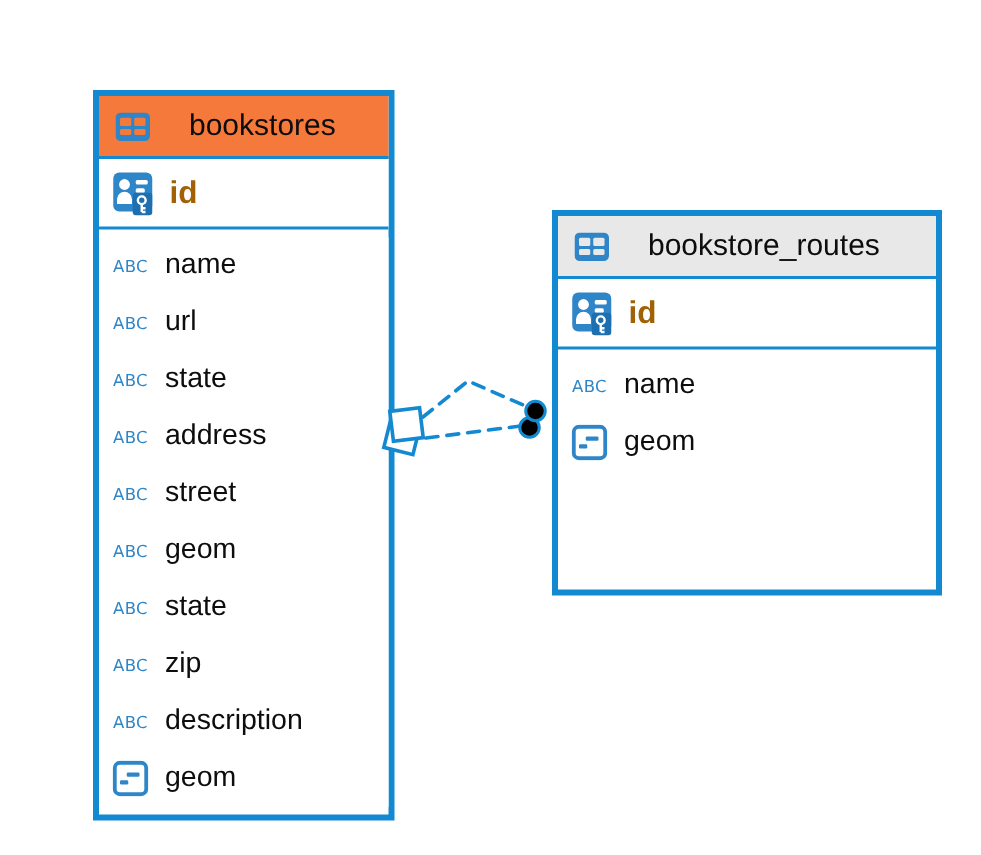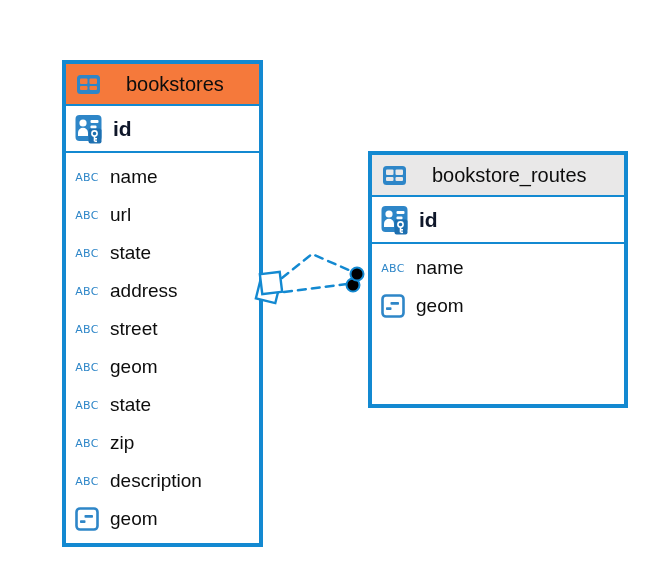--- a/index.html
+++ b/index.html
@@ -12,33 +12,33 @@
   html,body{margin:0;padding:0;}
   body{background:#ffffff;font-family:"Liberation Sans", sans-serif;}
   .canvas{
     position:relative;width:654px;height:570px;background:#ffffff;overflow:hidden;
   }
   .table-card{
     position:absolute;background:#ffffff;border:4px solid var(--blue);
     box-sizing:border-box;
   }
   .card-bookstores{left:62px;top:60px;width:201px;height:487px;}
-  .card-routes{left:368px;top:151px;width:260px;height:257px;}
+  .card-routes{left:368px;top:140px;width:260px;height:257px;}
   .hdr{
     height:42px;display:flex;align-items:center;gap:24px;padding:0 8px;
     font-size:20px;font-weight:500;color:var(--ink);
     border-bottom:2px solid var(--blue);box-sizing:border-box;
   }
   .hdr-orange{background:var(--orange);}
   .hdr-gray{background:var(--gray);}
   .hdr-orange .cell{fill:var(--orange);}
   .hdr-gray .cell{fill:var(--gray);}
   .pk-row{
     height:47px;display:flex;align-items:center;gap:9px;padding:0 6px;
-    font-size:21px;font-weight:700;color:#0f172a;
+    font-size:21px;font-weight:700;color:#a16207;
     border-bottom:2px solid var(--blue);box-sizing:border-box;background:#fff;
   }
   .cols{padding:5px 0;}
   .col-row{
     height:38px;display:flex;align-items:center;gap:9px;padding:0 7px;
     font-size:19px;color:var(--ink);background:#fff;
   }
   .icon-slot{
     width:28px;display:inline-flex;justify-content:center;align-items:center;flex:none;
   }

